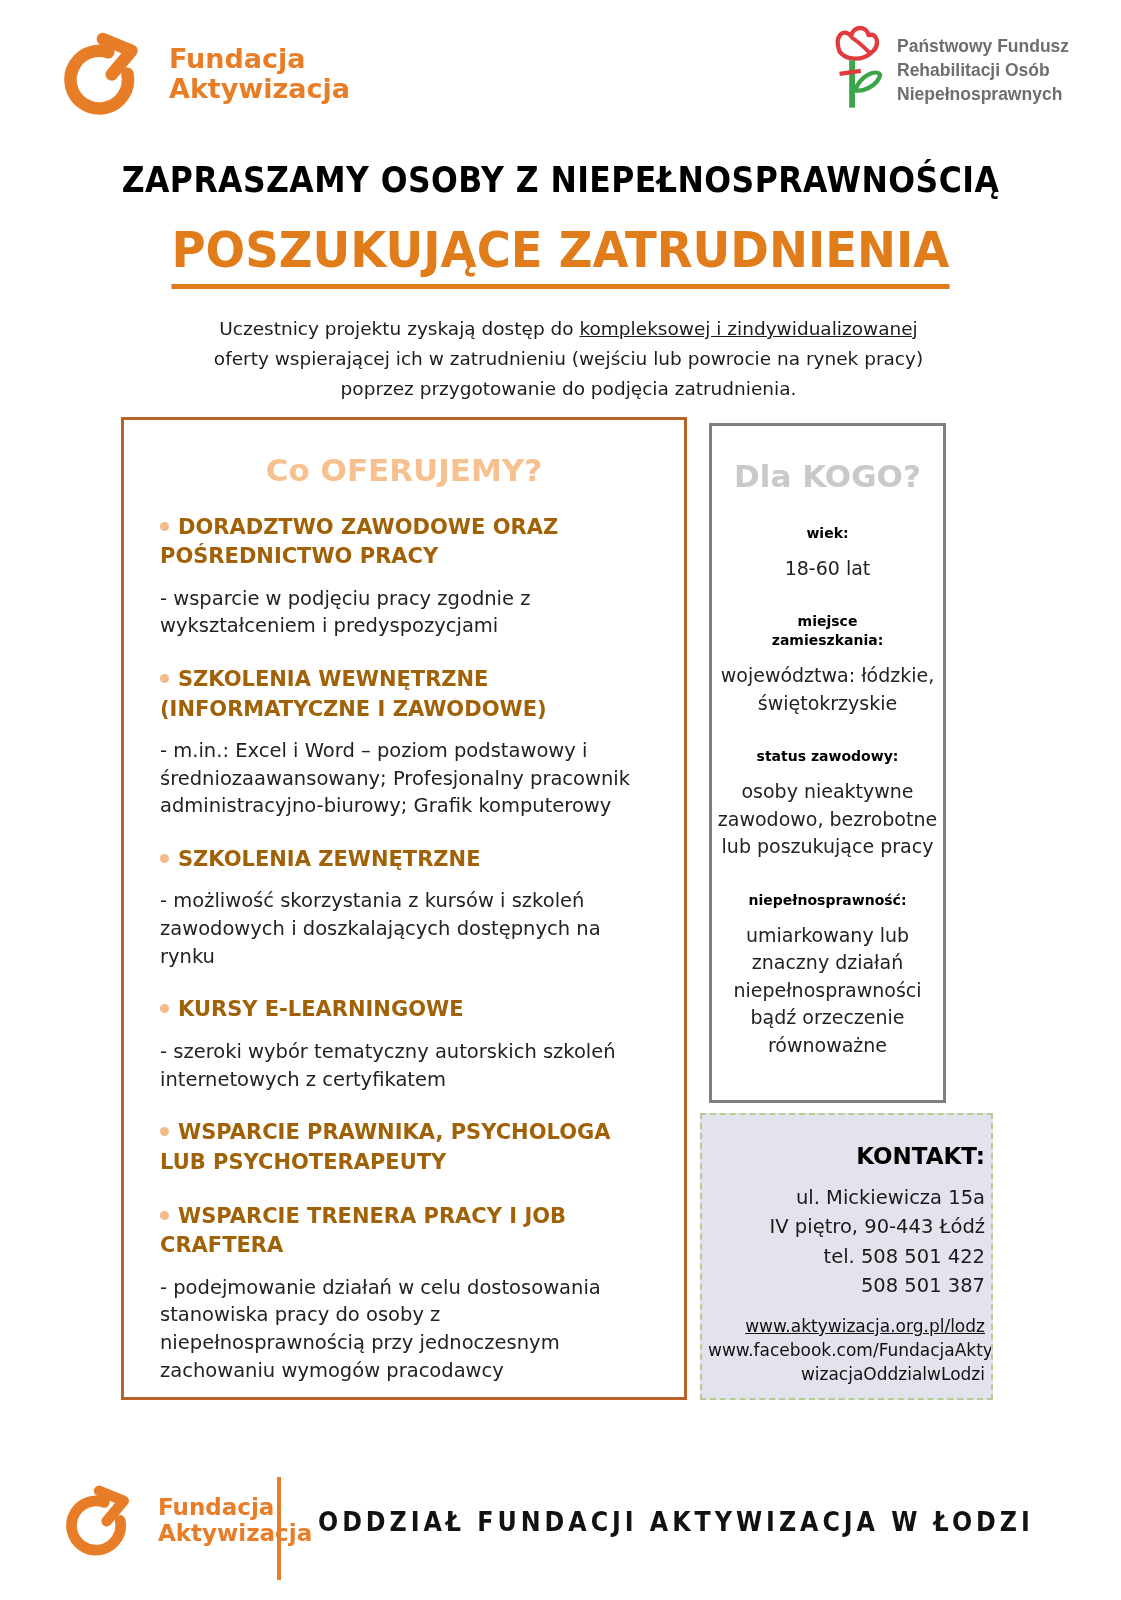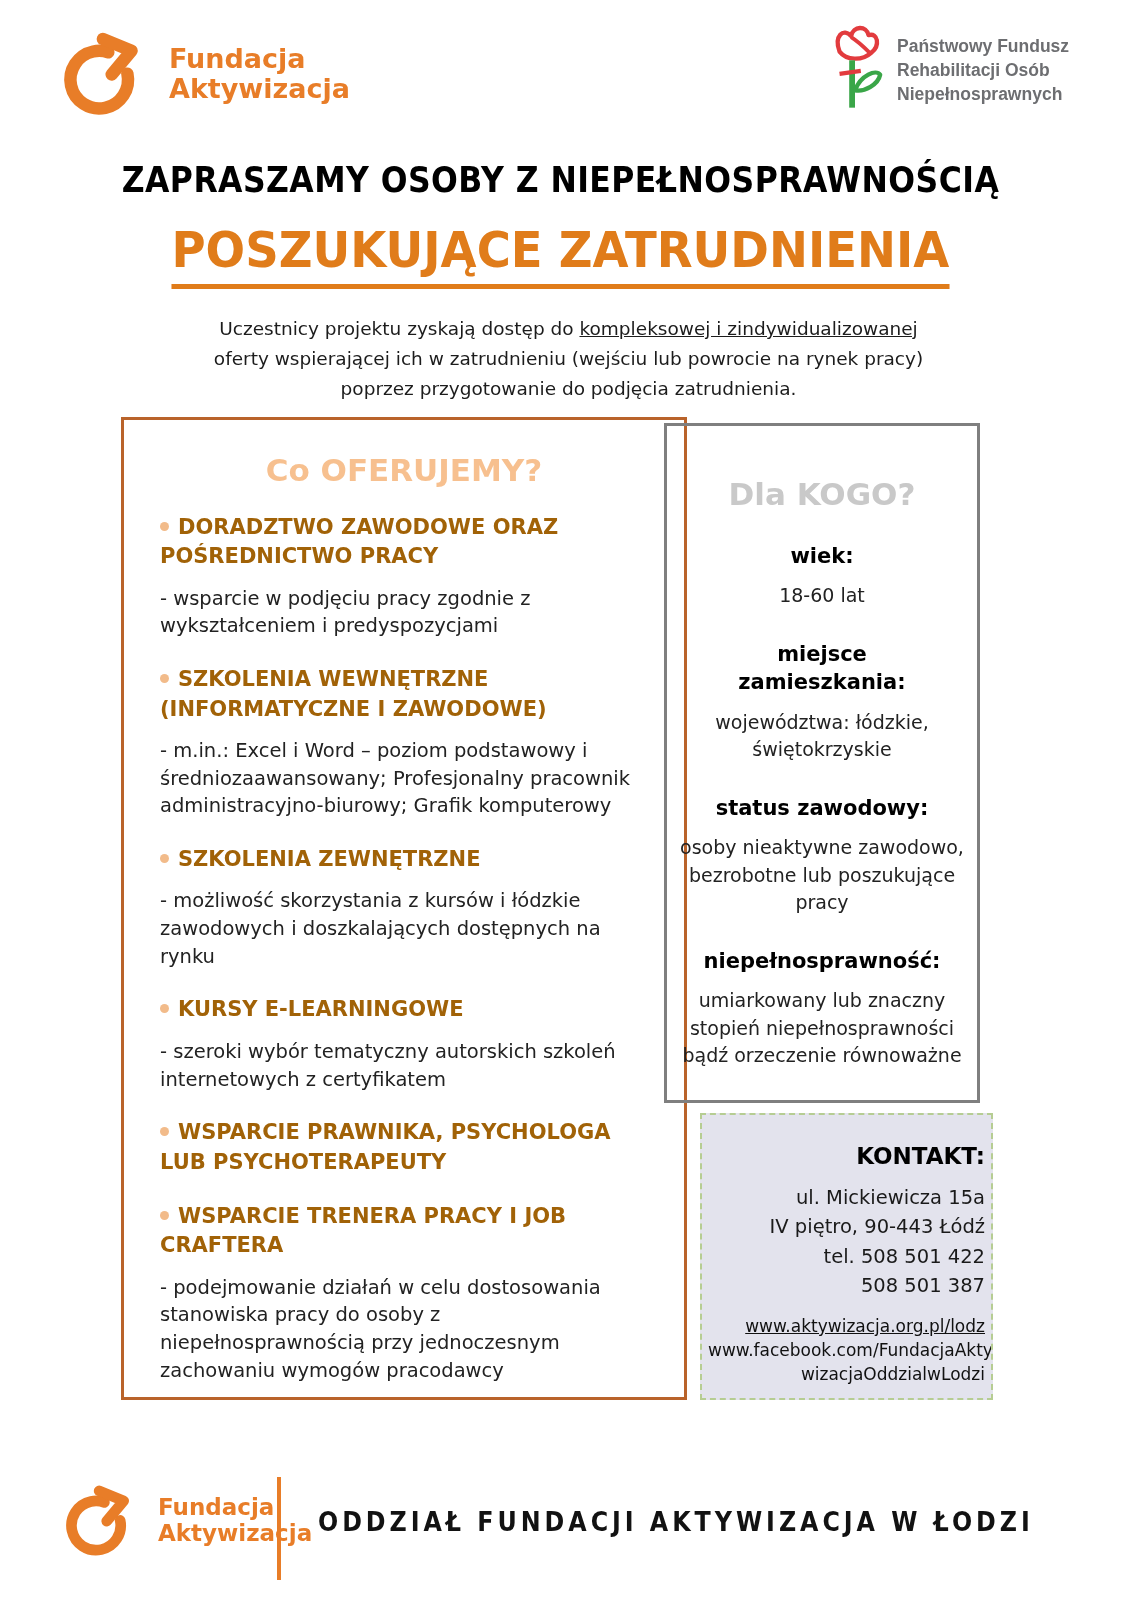--- a/index.html
+++ b/index.html
@@ -36,24 +36,24 @@
   
   .offer-box { position:absolute; left:121px; top:417px; width:566px; height:983px;
     box-sizing:border-box; border:3px solid #b9632a; padding:24px 36px; overflow:hidden; }
   .offer-title { text-align:center; color:#f7c08f; font-size:31px; font-weight:bold; margin:8px 0 12px 0; }
   .offer-heading { font-size:21px; font-weight:bold; line-height:1.4; margin-top:25px; color:#a16207; }
   .bullet { display:inline-block; width:9px; height:9px; border-radius:50%;
     background:#f2bb8a; margin-right:9px; vertical-align:3px; }
   .offer-detail { font-size:19.5px; line-height:1.42; margin-top:13px; color:#222; }
 
   
-  .who-box { position:absolute; left:664px; top:423px; width:316px; height:680px;
-    box-sizing:border-box; border:3px solid #7f7f7f; padding:34px 4px; text-align:center; overflow:hidden; }
+  .who-box { position:absolute; left:709px; top:423px; width:237px; height:680px;
+    box-sizing:border-box; border:3px solid #7f7f7f; padding:16px 4px; text-align:center; overflow:hidden; }
   .who-title { color:#c9c9c9; font-size:31px; font-weight:bold; margin:16px 0 4px 0; }
-  .who-label { font-size:21px; font-weight:bold; color:#000; margin-top:30px; line-height:1.35; }
+  .who-label { font-size:14px; font-weight:bold; color:#000; margin-top:30px; line-height:1.35; }
   .who-text { font-size:19px; line-height:1.45; margin-top:12px; color:#222;text-align:center; }
 
   
   .contact-box { position:absolute; left:700px; top:1113px; width:293px; height:287px;
     box-sizing:border-box; background:#e3e3ed; border:2px dashed #b6cd92;
     text-align:right; padding:16px 6px; overflow:hidden; }
   .contact-title { font-size:23px; font-weight:bold; color:#000; margin-top:12px; }
   .contact-lines { font-size:19.5px; line-height:1.5; margin-top:14px; color:#1a1a1a; }
   .contact-web { display:inline-block; font-size:17px; margin-top:16px; color:#111;
     text-decoration:underline; cursor:pointer; }
@@ -122,21 +122,21 @@
     <div class="offer-detail">- wsparcie w podjęciu pracy zgodnie z wykształceniem i predyspozycjami</div>
 
     <div class="offer-heading">
       <span class="bullet"></span><span>SZKOLENIA WEWNĘTRZNE (INFORMATYCZNE I ZAWODOWE)</span>
     </div>
     <div class="offer-detail">- m.in.: Excel i Word – poziom podstawowy i średniozaawansowany; Profesjonalny pracownik administracyjno-biurowy; Grafik komputerowy</div>
 
     <div class="offer-heading">
       <span class="bullet"></span><span>SZKOLENIA ZEWNĘTRZNE</span>
     </div>
-    <div class="offer-detail">- możliwość skorzystania z kursów i łódzkie zawodowych i doszkalających dostępnych na rynku</div>
+    <div class="offer-detail">- możliwość skorzystania z kursów i szkoleń zawodowych i doszkalających dostępnych na rynku</div>
 
     <div class="offer-heading">
       <span class="bullet"></span><span>KURSY E-LEARNINGOWE</span>
     </div>
     <div class="offer-detail">- szeroki wybór tematyczny autorskich szkoleń internetowych z certyfikatem</div>
 
     <div class="offer-heading">
       <span class="bullet"></span><span>WSPARCIE PRAWNIKA, PSYCHOLOGA LUB PSYCHOTERAPEUTY</span>
     </div>
 
@@ -156,21 +156,21 @@
     <div class="who-label">
       <span>miejsce</span><br>
       <span>zamieszkania:</span>
     </div>
     <div class="who-text">województwa: łódzkie, świętokrzyskie</div>
 
     <div class="who-label">status zawodowy:</div>
     <div class="who-text">osoby nieaktywne zawodowo, bezrobotne lub poszukujące pracy</div>
 
     <div class="who-label">niepełnosprawność:</div>
-    <div class="who-text">umiarkowany lub znaczny stopień niepełnosprawności bądź orzeczenie równoważne</div>
+    <div class="who-text">umiarkowany lub znaczny działań niepełnosprawności bądź orzeczenie równoważne</div>
   </div>
 
   <div class="contact-box">
     <div class="contact-title">KONTAKT:</div>
     <div class="contact-lines">
       <span>ul. Mickiewicza 15a</span><br>
       <span>IV piętro, 90-443 Łódź</span><br>
       <span>tel. 508 501 422</span><br>
       <span>508 501 387</span>
     </div>

